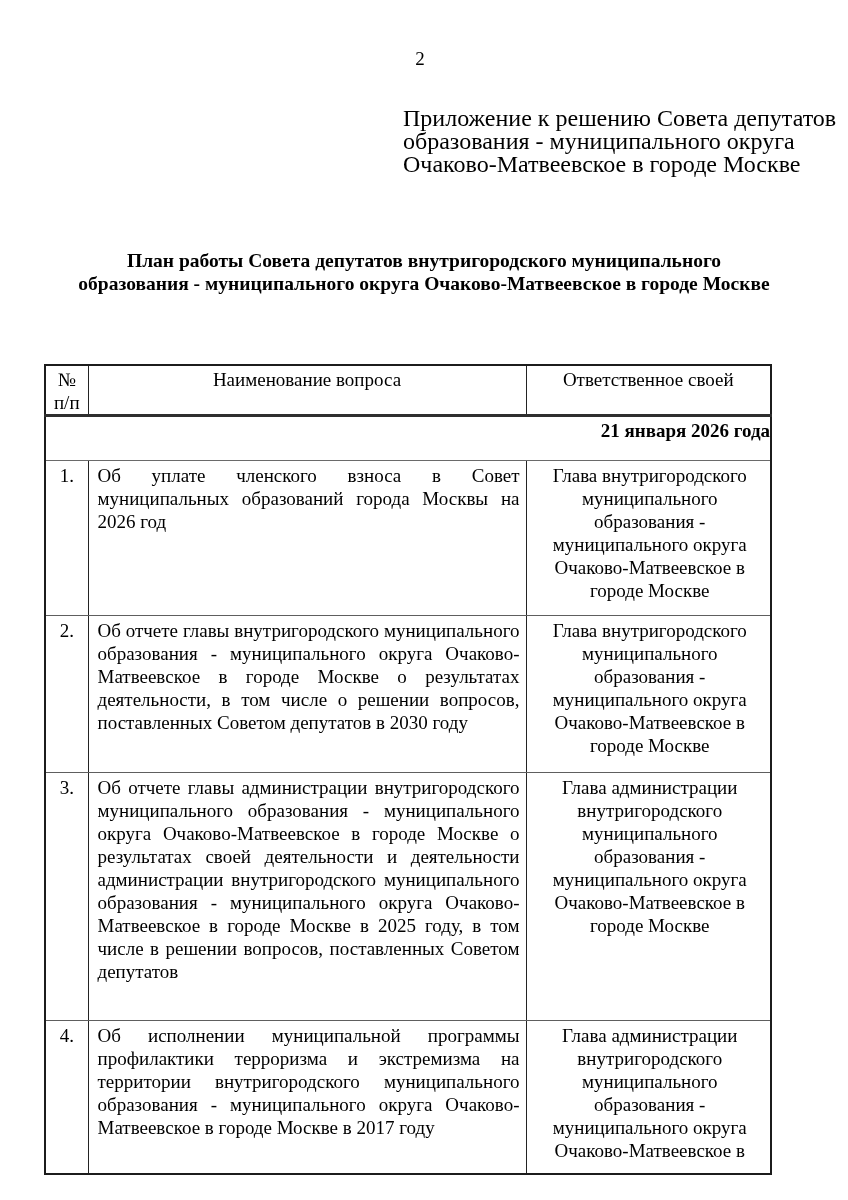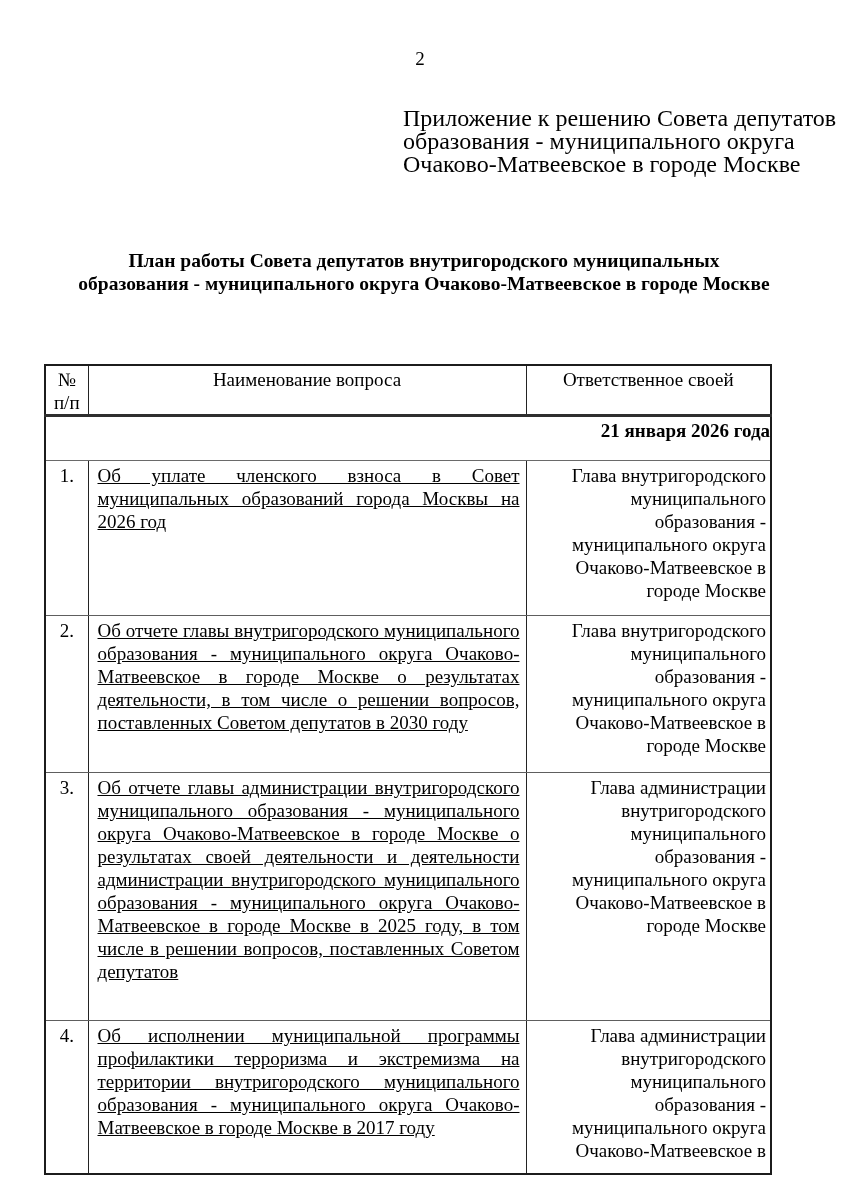--- a/index.html
+++ b/index.html
@@ -71,40 +71,40 @@
     border-bottom: 3.2px solid #2e2e2e;
   }
   .section-row td {
     height: 41px;
     text-align: right;
     font-weight: bold;
     padding-top: 2px;
     border-bottom: 1.6px solid #6a6a6a;
   }
   td.num { text-align: center; padding-top: 3px; }
-  td.q   { text-align: justify; padding: 3px 6px 18px 9px; text-decoration: underline; }
-  td.resp{ text-align: right; padding: 3px 4px 3px 7px; }
+  td.q   { text-align: justify; padding: 3px 6px 18px 9px; }
+  td.resp{ text-align: center; padding: 3px 4px 3px 7px; }
   tr.r1 td { height: 133px; }
   tr.r2 td { height: 135px; }
   tr.r3 td { height: 226px; }
   tr.r4 td { height: 131px; border-bottom: 2px solid #1c1c1c; }
 </style>
 </head>
 <body>
 
 <div class="page-number">2</div>
 
 <div class="appendix">
   <div class="line">Приложение к решению Совета депутатов</div>
   <div class="line">образования - муниципального округа</div>
   <div class="line">Очаково-Матвеевское в городе Москве</div>
 </div>
 
 <div class="doc-title">
-  <div>План работы Совета депутатов внутригородского муниципальных</div>
+  <div>План работы Совета депутатов внутригородского муниципального</div>
   <div>образования - муниципального округа Очаково-Матвеевское в городе Москве</div>
 </div>
 
 <table class="plan-table">
   <colgroup>
     <col style="width:43px">
     <col style="width:438px">
     <col style="width:245px">
   </colgroup>
   <thead>

